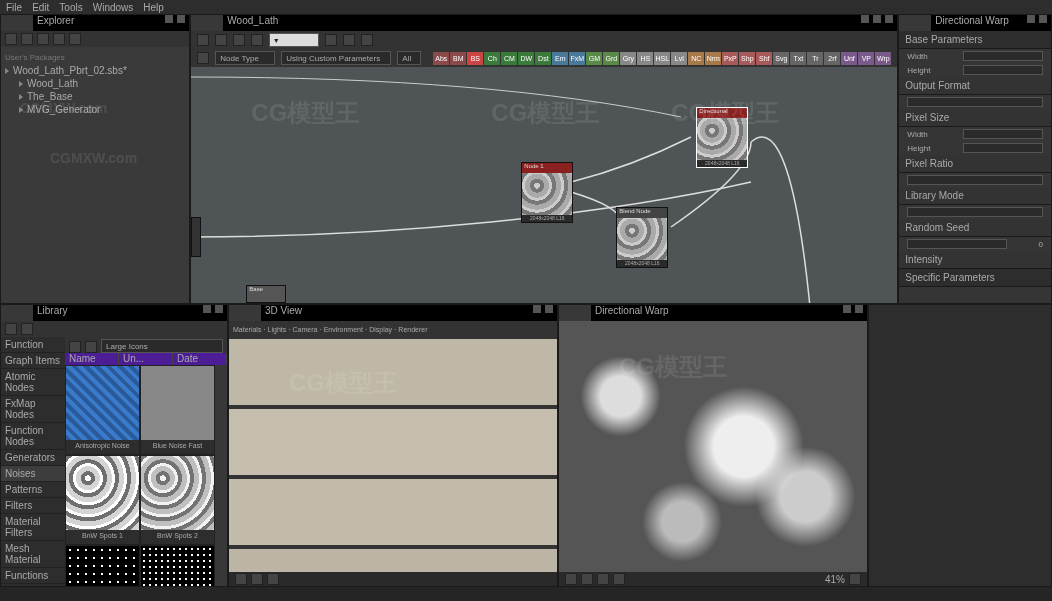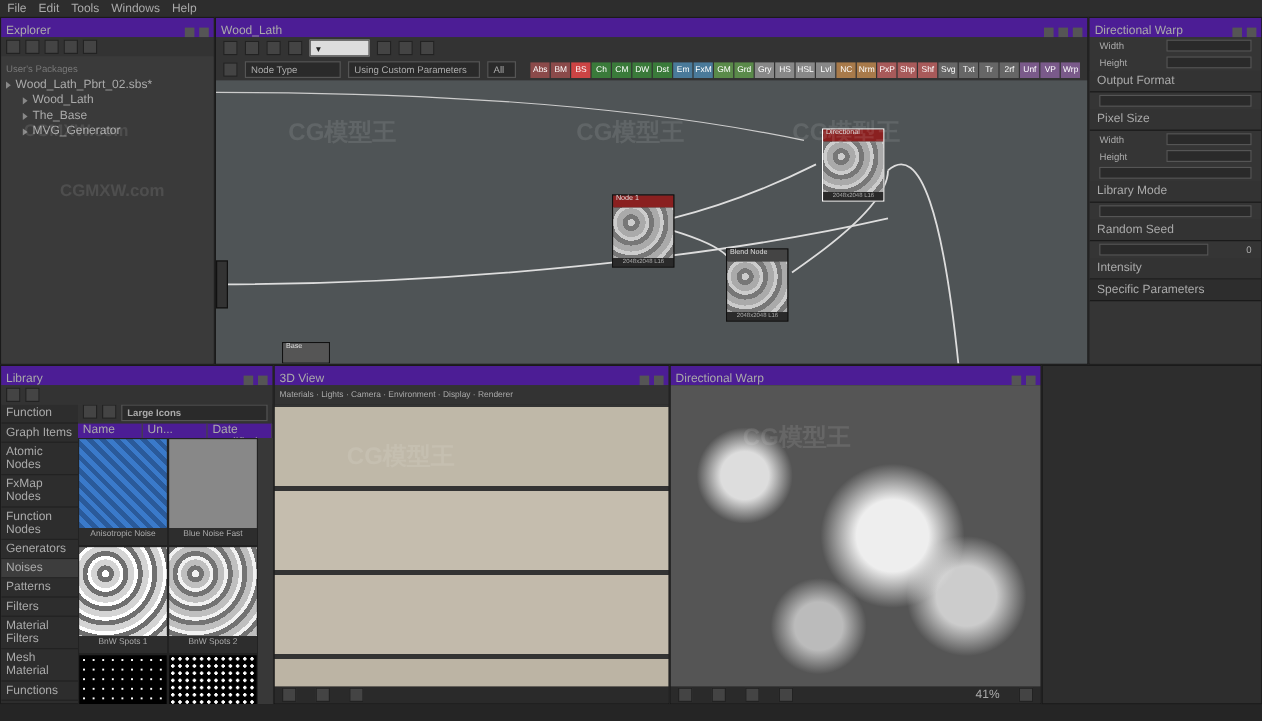--- a/index.html
+++ b/index.html
@@ -1,21 +1,21 @@
 <!DOCTYPE html>
 <html><head>
 <meta charset="utf-8">
 <style>
 * { margin:0; padding:0; box-sizing:border-box; font-family:Arial,sans-serif; font-size:10px; color:#aaa; }
 body { background:#2a2a2a; width:1052px; height:601px; overflow:hidden; position:relative; }
 .menubar { height:14px; background:#2d2d2d; display:flex; gap:10px; padding:0 6px; align-items:center; font-size:9px; }
 .menubar span { cursor:pointer; }
 .row { display:flex; }
 .panel { background:#383838; border:1px solid #1a1a1a; display:flex; flex-direction:column; }
-.panel-header { height:16px; background:#4c1d95; display:flex; align-items:flex-end; padding:0 4px; font-size:9px; justify-content:space-between; }
+.panel-header { height:16px; background:#000000; display:flex; align-items:flex-start; padding:0 4px; font-size:9px; justify-content:space-between;margin-left:32px; }
 .panel-header .hctrls { display:flex; gap:4px; }
 .icon-sq { width:8px; height:8px; background:#555; }
 .toolbar { height:16px; background:#333; display:flex; align-items:center; gap:4px; padding:0 4px; }
 .tool-btn { width:12px; height:12px; background:#444; border:1px solid #222; }
 .explorer-body { flex:1; background:#3a3a3a; padding:4px; font-size:9px; }
 .explorer-body .itemrow { display:flex; align-items:center; gap:4px; padding:1px 0; }
 .tri { width:0; height:0; border-left:4px solid #888; border-top:3px solid transparent; border-bottom:3px solid transparent; }
 .graph-toolbar { height:18px; background:#333; display:flex; align-items:center; gap:6px; padding:0 6px; }
 .dropdown { height:14px; background:#2a2a2a; border:1px solid #555; padding:0 4px; font-size:8px; display:flex; align-items:center; }
 .chips { display:flex; gap:1px; }
@@ -24,39 +24,39 @@
 .node { position:absolute; width:52px; background:#333; border:1px solid #111; }
 .node-h { height:10px; background:#8a2020; font-size:6px; padding:0 2px; color:#ddd; }
 .node-thumb { height:42px; background:#888; }
 .node-f { height:7px; background:#2a2a2a; font-size:5px; text-align:center; }
 .noise-fill { background:repeating-radial-gradient(circle at 30% 30%, #ccc 0 3px, #777 3px 7px, #aaa 7px 12px); }
 svg.wires { position:absolute; inset:0; width:100%; height:100%; }
 .lib-side { width:64px; background:#2d2d2d; font-size:8px; }
 .lib-side div { padding:2px 4px; border-bottom:1px solid #222; }
 .lib-side .active { background:#3d3d3d; }
 .lib-main { flex:1; display:flex; flex-direction:column; }
-.lib-filter { height:16px; background:#333; display:flex; align-items:flex-start; gap:4px; padding:0 4px;font-weight:bold; }
+.lib-filter { height:16px; background:#333; display:flex; align-items:flex-end; gap:4px; padding:0 4px; }
 .lib-cols { height:12px; background:#4c1d95; display:flex; font-size:8px; }
 .lib-cols span { flex:1; padding:0 4px; border-right:1px solid #444; }
 .lib-grid { flex:1; background:#383838; overflow:auto; }
 .lib-row { display:flex; }
 .lib-cell { width:75px; height:90px; border:1px solid #222; display:flex; flex-direction:column; }
 .lib-thumb { flex:1; }
 .lib-label { height:14px; font-size:7px; text-align:center; background:#2d2d2d; padding-top:2px; }
 .viewport { flex:1; background:#222; position:relative; }
 .wood-preview { position:absolute; inset:0; background:linear-gradient(#333 0 2px,#bfb8a8 2px 68px,#333 68px 72px,#c5bdae 72px 138px,#333 138px 142px,#c2baab 142px 208px,#333 208px 212px,#bcb4a4 212px 100%); }
 .cloud-preview { position:absolute; inset:0; background:radial-gradient(circle at 20% 30%,#ddd 0 20px,transparent 40px),radial-gradient(circle at 60% 50%,#eee 0 30px,transparent 60px),radial-gradient(circle at 80% 70%,#ccc 0 25px,transparent 50px),radial-gradient(circle at 40% 80%,#bbb 0 20px,transparent 40px),#555; }
-.status { height:14px; background:#2a2a2a; display:flex; align-items:center; gap:16px; padding:0 6px; font-size:8px; }
+.status { height:14px; background:#2a2a2a; display:flex; align-items:center; gap:4px; padding:0 6px; font-size:8px; }
 .props { flex:1; background:#353535; overflow:auto; font-size:8px; }
 .prop-sec { padding:3px 6px; background:#2d2d2d; border-bottom:1px solid #1a1a1a; }
 .prop-row { display:flex; align-items:center; padding:2px 8px; gap:6px; }
 .prop-row .lab { width:50px; font-size:8px; }
 .slider { flex:1; height:10px; background:#2a2a2a; border:1px solid #555; position:relative; }
 .val { width:30px; font-size:8px; text-align:right; }
-.watermark { position:absolute; color:rgba(255,255,255,0.1); font-size:20px; font-weight:bold; pointer-events:none; }
+.watermark { position:absolute; color:rgba(255,255,255,0.1); font-size:24px; font-weight:bold; pointer-events:none; }
 </style>
 </head>
 <body>
 
 <div class="menubar">
   <span>File</span>
   <span>Edit</span>
   <span>Tools</span>
   <span>Windows</span>
   <span>Help</span>
@@ -117,21 +117,21 @@
       <div class="tool-btn"></div>
       <div class="tool-btn"></div>
       <div class="tool-btn"></div>
       <div class="dropdown" style="width:50px;background:#ddd;color:#222">▾</div>
       <div class="tool-btn"></div>
       <div class="tool-btn"></div>
       <div class="tool-btn"></div>
     </div>
     <div class="graph-toolbar">
       <div class="tool-btn"></div>
-      <div class="dropdown" style="width:80px">Node Type</div>
+      <div class="dropdown" style="width:60px">Node Type</div>
       <div class="dropdown" style="width:110px">Using Custom Parameters</div>
       <div class="dropdown" style="width:24px">All</div>
       <div style="flex:1"></div>
       <div class="chips" id="chips">
           <div class="chip" style="background: rgb(139, 74, 74);">Abs</div>
           <div class="chip" style="background: rgb(139, 74, 74);">BM</div>
           <div class="chip" style="background: rgb(204, 68, 68);">BS</div>
           <div class="chip" style="background: rgb(58, 122, 58);">Ch</div>
           <div class="chip" style="background: rgb(58, 122, 58);">CM</div>
           <div class="chip" style="background: rgb(58, 122, 58);">DW</div>
@@ -194,20 +194,21 @@
 
   <div class="panel" style="width:184px">
     <div class="panel-header">
       <span>Directional Warp</span>
       <div class="hctrls">
           <div class="icon-sq"></div>
           <div class="icon-sq"></div>
         </div>
     </div>
     <div class="props">
+      <div class="prop-sec">Base Parameters</div>
       <div class="prop-row">
           <span class="lab">Width</span>
           <div class="slider"></div>
         </div>
       <div class="prop-row">
           <span class="lab">Height</span>
           <div class="slider"></div>
         </div>
       <div class="prop-sec" style="background:#333">Output Format</div>
       <div class="prop-row">
@@ -215,20 +216,21 @@
         </div>
       <div class="prop-sec" style="background:#333">Pixel Size</div>
       <div class="prop-row">
           <span class="lab">Width</span>
           <div class="slider"></div>
         </div>
       <div class="prop-row">
           <span class="lab">Height</span>
           <div class="slider"></div>
         </div>
+      <div class="prop-sec" style="background:#333">Pixel Ratio</div>
       <div class="prop-row">
           <div class="slider"></div>
         </div>
       <div class="prop-sec" style="background:#333">Library Mode</div>
       <div class="prop-row">
           <div class="slider"></div>
         </div>
       <div class="prop-sec" style="background:#333">Random Seed</div>
       <div class="prop-row">
           <div class="slider"></div>

